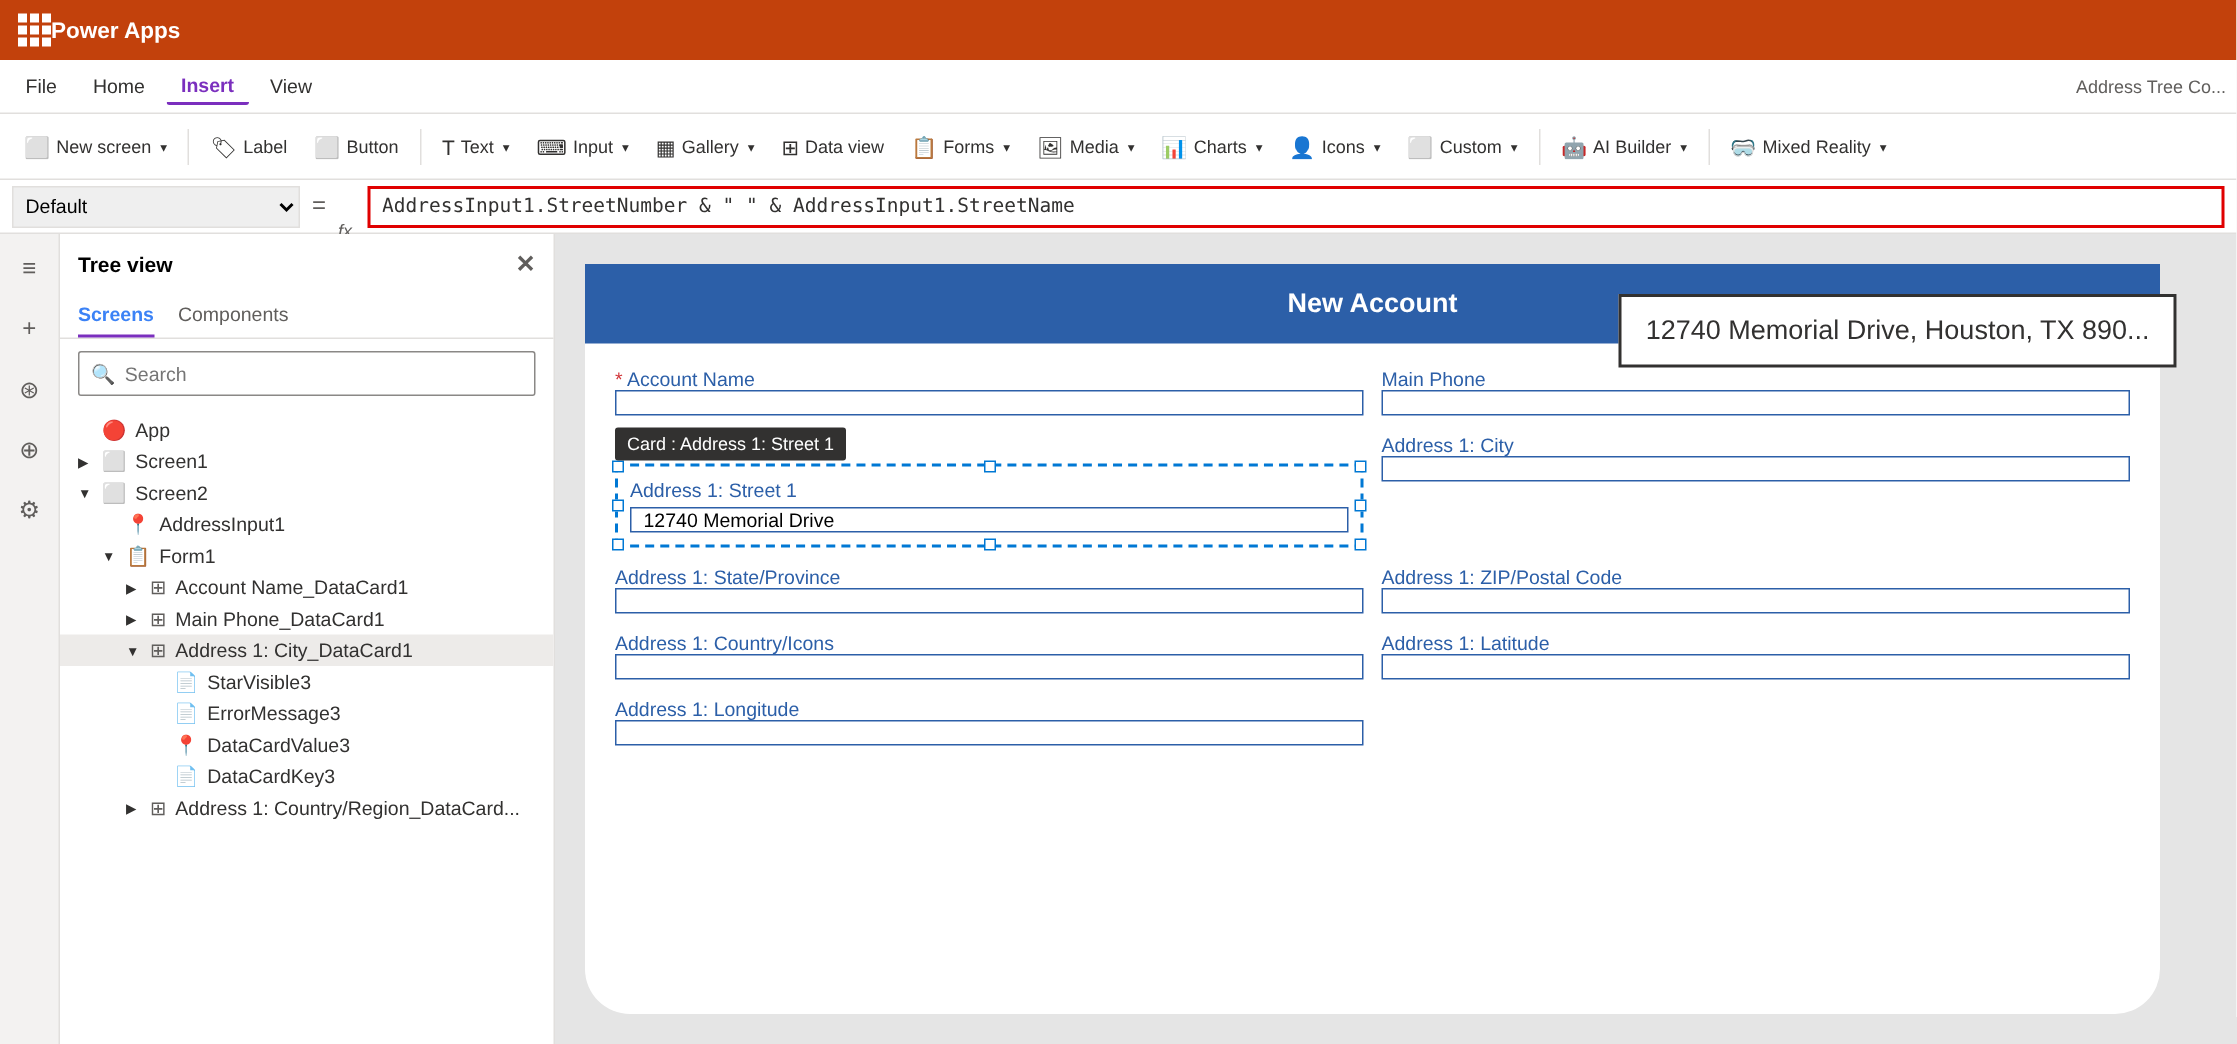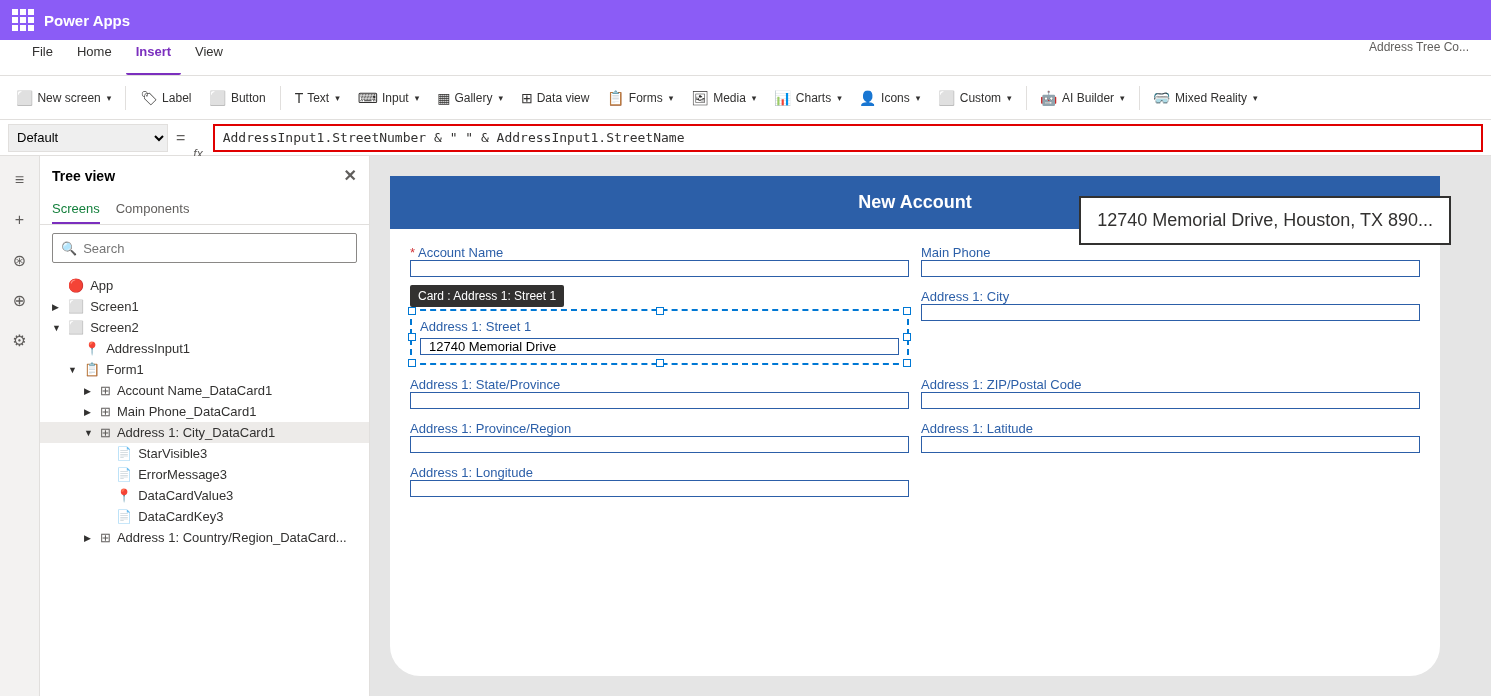--- a/index.html
+++ b/index.html
@@ -1,26 +1,25 @@
 <!DOCTYPE html>
 <html><head>
   <meta charset="utf-8">
   <style>
     * { box-sizing: border-box; margin: 0; padding: 0; }
     body { font-family: 'Segoe UI', sans-serif; font-size: 13px; background: #f3f2f1; overflow: hidden; }
 
     
     #title-bar {
-      background: #8b5cf6;
+      background: #c2410c;
       color: white;
       height: 40px;
       display: flex;
       align-items: center;
       padding: 0 12px;
-      gap: 10px;
     }
     #title-bar .app-grid {
       display: grid;
       grid-template-columns: repeat(3,6px);
       grid-template-rows: repeat(3,6px);
       gap: 2px;
       cursor: pointer;
     }
     #title-bar .app-grid span {
       width: 6px; height: 6px;
@@ -30,21 +29,22 @@
     #title-bar .app-name {
       font-size: 15px;
       font-weight: 600;
     }
 
     
     #menu-bar {
       background: white;
       height: 36px;
       display: flex;
-      padding: 0 22px;
+      align-items: center;
+      padding: 0 7px;
       border-bottom: 1px solid #e1dfdd;
       gap: 4px;
     }
     .menu-item {
       padding: 4px 10px;
       cursor: pointer;
       font-size: 13px;
       color: #323130;
       border-radius: 2px;
     }
@@ -94,21 +94,21 @@
     #formula-bar {
       background: white;
       height: 36px;
       display: flex;
       align-items: center;
       border-bottom: 1px solid #e1dfdd;
       padding: 0 8px;
       gap: 8px;
     }
     #formula-bar select {
-      width: 160px;
+      width: 192px;
       height: 28px;
       border: 1px solid #e1dfdd;
       font-size: 13px;
       padding: 0 4px;
     }
     #formula-bar .equals {
       font-size: 16px;
       color: #605e5c;
     }
     #formula-bar .fx {
@@ -163,23 +163,23 @@
       padding: 0 12px;
       gap: 16px;
     }
     .tree-tab {
       padding: 6px 0;
       cursor: pointer;
       font-size: 13px;
       color: #605e5c;
     }
     .tree-tab.active {
-      color: #15803d;
+      color: #3b82f6;
       border-bottom: 2px solid #7B2FBE;
-      font-weight: 400;
+      font-weight: 700;
     }
     #search-box {
       margin: 8px 12px;
       display: flex;
       align-items: center;
       border: 1px solid #8a8886;
       border-radius: 2px;
       padding: 0 8px;
       height: 30px;
       gap: 6px;
@@ -594,21 +594,21 @@
             <span class="field-label">Address 1: State/Province</span>
             <input class="field-input" type="text" value="" style="">
           </div>
 
           <div class="field-group">
             <span class="field-label">Address 1: ZIP/Postal Code</span>
             <input class="field-input" type="text" value="" style="">
           </div>
 
           <div class="field-group">
-            <span class="field-label">Address 1: Province/Region</span>
+            <span class="field-label">Address 1: Country/Icons</span>
             <input class="field-input" type="text" value="" style="">
           </div>
 
           <div class="field-group">
             <span class="field-label">Address 1: Latitude</span>
             <input class="field-input" type="text" value="" style="">
           </div>
 
           <div class="field-group">
             <span class="field-label">Address 1: Longitude</span>

